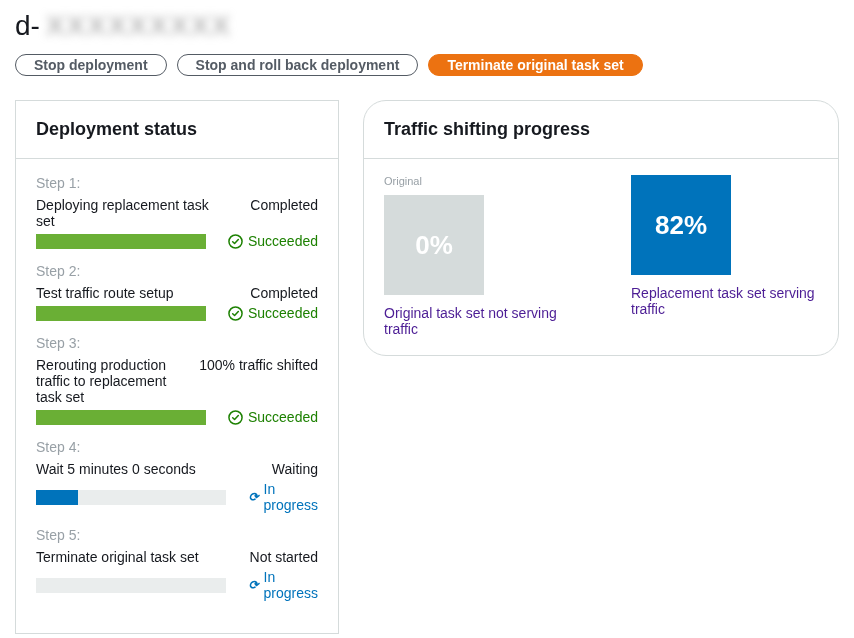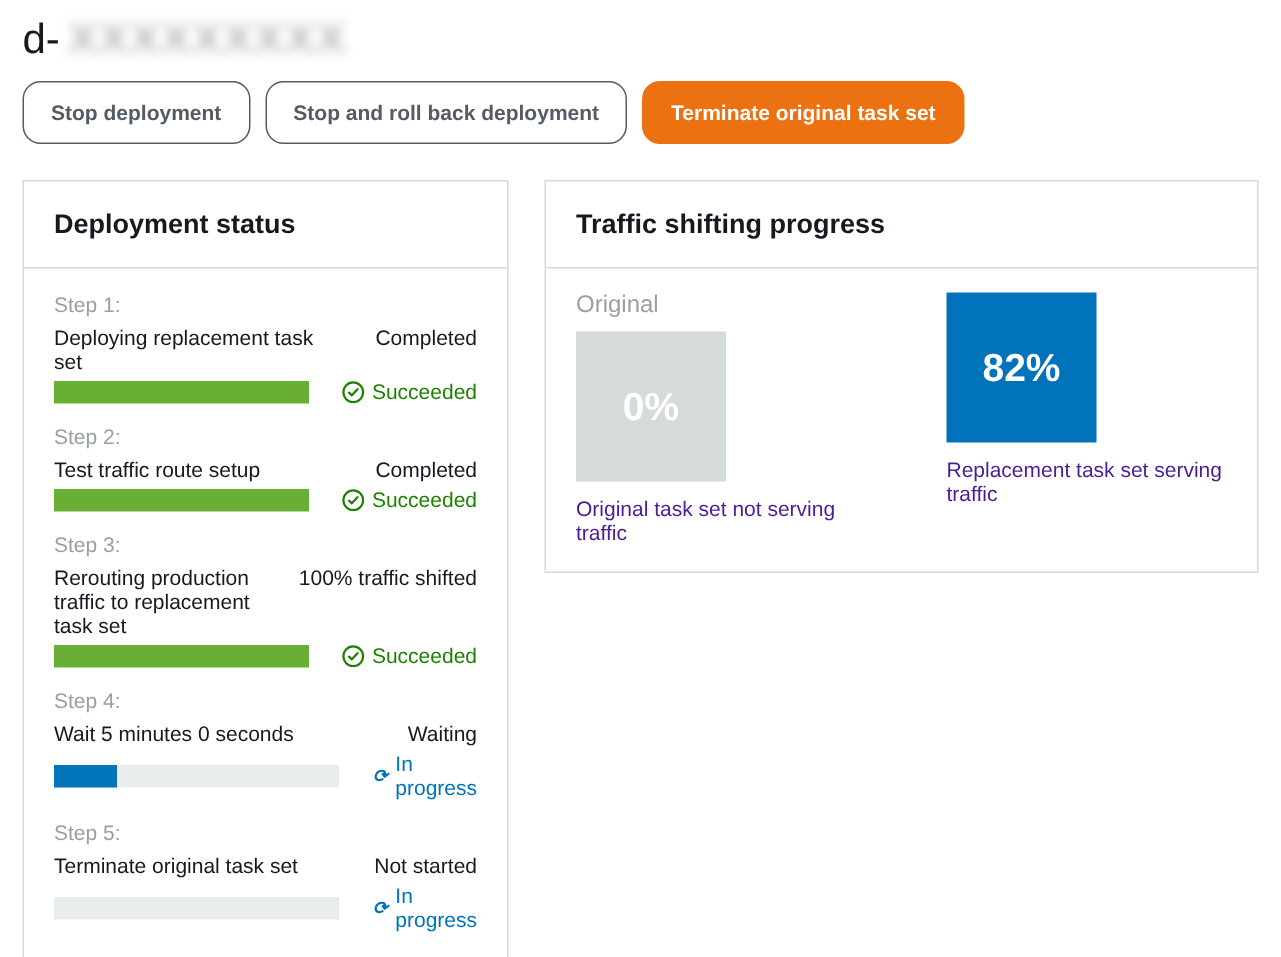--- a/index.html
+++ b/index.html
@@ -30,21 +30,21 @@
       filter: blur(4px);
       color: #999;
       letter-spacing: 2px;
     }
     .button-row {
       display: flex;
       gap: 10px;
       margin-bottom: 24px;
     }
     .btn {
-      padding: 12px 18px;
+      padding: 2px 18px;
       font-size: 14px;
       font-weight: 700;
       border-radius: 12px;
       cursor: pointer;
       border: 1px solid #545b64;
       background: #ffffff;
       color: #545b64;
     }
     .btn-primary {
       background: #ec7211;
@@ -58,20 +58,21 @@
     }
     .panel {
       border: 1px solid #d5dbdb;
       background: #ffffff;
     }
     .panel-left {
       width: 324px;
     }
     .panel-right {
       flex: 1;
+      border-radius: 23px;
     }
     .panel-header {
       padding: 18px 20px;
       border-bottom: 1px solid #d5dbdb;
       font-size: 18px;
       font-weight: 700;
       color: #16191f;
     }
     .panel-body {
       padding: 16px 20px 18px;
@@ -140,21 +141,21 @@
       font-size: 12px;
     }
     .traffic-body {
       display: flex;
       gap: 60px;
     }
     .traffic-col {
       flex: 1;
     }
     .traffic-label {
-      font-size: 16px;
+      font-size: 11px;
       color: #98a0a6;
       margin-bottom: 8px;
     }
     .traffic-box {
       width: 100px;
       height: 100px;
       display: flex;
       align-items: center;
       justify-content: center;
       font-size: 26px;

